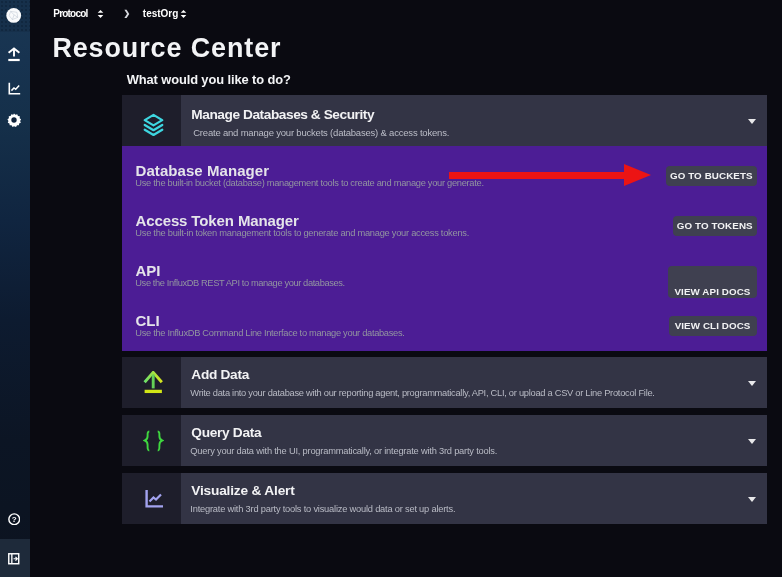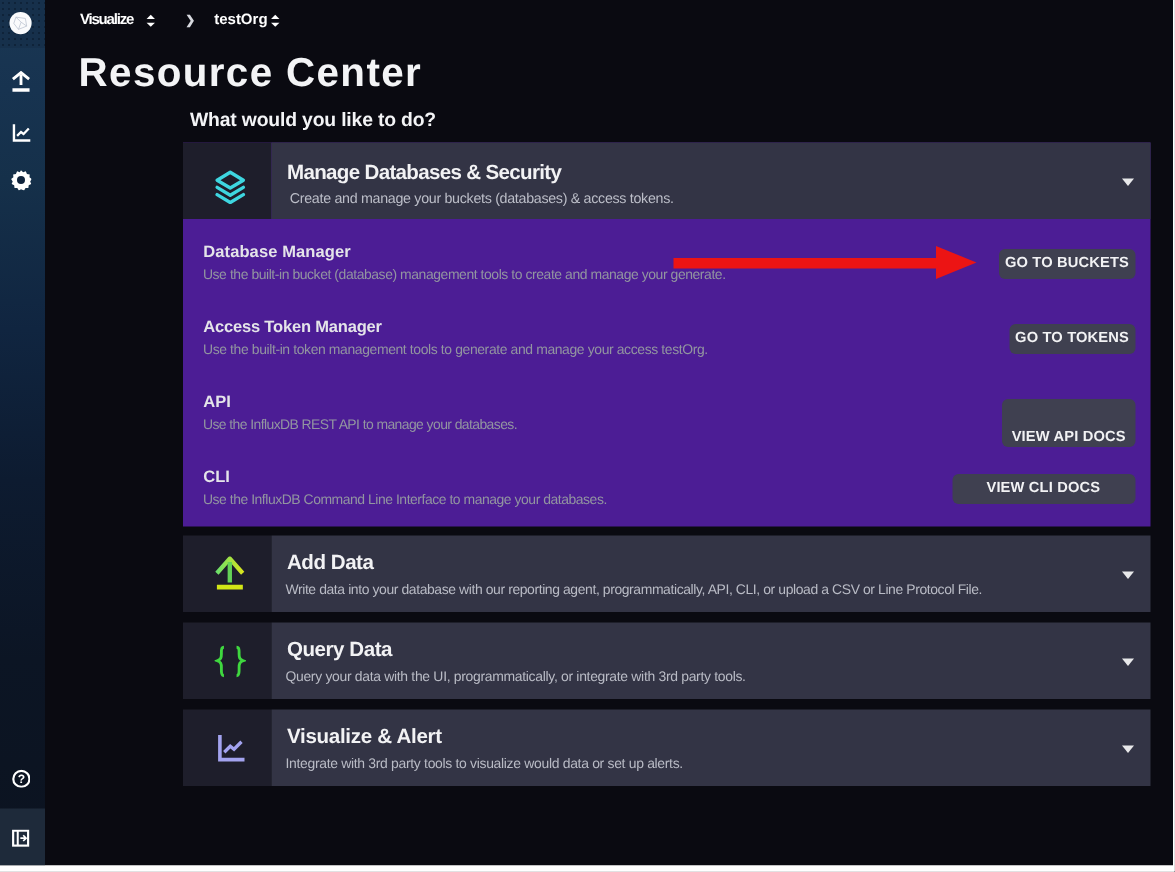--- a/index.html
+++ b/index.html
@@ -24,21 +24,21 @@
   .iconcell svg { position:relative; left:2.3px; }
   .strip { position:absolute; left:59px; top:0; width:586px; height:51px; background:#333445; }
   .ptitle { position:absolute; left:69.3px; top:9.8px; font-size:13.7px; font-weight:bold; color:#f2f2f4; letter-spacing:-0.3px; white-space:nowrap; }
   .psub { position:absolute; left:68.3px; top:31px; font-size:9.3px; color:#b9bbc5; letter-spacing:-0.27px; white-space:nowrap; }
   .caret { position:absolute; right:11px; top:24px; width:0; height:0;
     border-left:4px solid transparent; border-right:4px solid transparent; border-top:5px solid #e8e8ea; }
   
   #sec1 { position:absolute; left:122px; top:95px; width:645px; height:256px; background:#4c1d95; }
   #sec1 .iconcell { background:#1e1e2b; }
   .row { position:absolute; left:0; width:645px; height:50px; }
-  .rtitle { position:absolute; left:13.5px; top:15.6px; font-size:11px; font-weight:bold; color:#e4e4e9; letter-spacing:0; white-space:nowrap; }
+  .rtitle { position:absolute; left:13.5px; top:15.6px; font-size:15px; font-weight:bold; color:#e4e4e9; letter-spacing:0; white-space:nowrap; }
   .rdesc  { position:absolute; left:13.3px; top:32.1px; font-size:9.3px; color:#9295a0; letter-spacing:-0.29px; white-space:nowrap; }
   .btn { position:absolute; right:10.5px; top:19.7px; height:20px; background:#3f4050; border-radius:4px;
     color:#f2f2f4; font-size:9.8px; font-weight:bold; letter-spacing:0.1px; line-height:20px; padding:0 3.8px; }
   
   #arrowshaft { position:absolute; left:449px; top:172px; width:176px; height:7px; background:#ec1414; }
   #arrowhead { position:absolute; left:624px; top:163.5px; width:0; height:0;
     border-top:11px solid transparent; border-bottom:11px solid transparent; border-left:27px solid #ec1414; }
   
   #bstrip { position:absolute; left:0; top:577px; width:783px; height:4px; background:#ffffff; }
   #rstrip { position:absolute; left:782px; top:0; width:1px; height:577px; background:#ffffff; }
@@ -74,21 +74,21 @@
       <text x="6.5" y="9.6" text-anchor="middle" font-family="Liberation Sans" font-size="8.4" font-weight="bold" fill="#fff">?</text>
     </svg>
     <div id="togglecell"></div>
     <svg class="sideicon" style="left:8px; top:553px" width="11.5" height="11.5" viewBox="0 0 12 12">
       <rect x="0.8" y="0.8" width="10.4" height="10.4" fill="none" stroke="#fff" stroke-width="1.5"></rect>
       <path d="M4 1 L4 11" stroke="#fff" stroke-width="1.4"></path>
       <path d="M5.8 6 L9.6 6 M7.8 4 L9.8 6 L7.8 8" fill="none" stroke="#fff" stroke-width="1.2"></path>
     </svg>
   </div>
 
-  <div class="crumb" style="left:53.3px; top:7.5px; letter-spacing:-0.8px">Visualize</div>
+  <div class="crumb" style="left:53.3px; top:7.5px; letter-spacing:-0.8px">Protocol</div>
   <svg class="sideicon" style="left:97px; top:9px" width="7" height="10" viewBox="0 0 7 10">
     <path d="M0.7 3.7 L3.5 0.9 L6.3 3.7 Z" fill="#fff"></path>
     <path d="M0.7 6.1 L3.5 8.9 L6.3 6.1 Z" fill="#fff"></path>
   </svg>
   <div class="crumb" style="left:123.5px; top:9px; font-size:8px; color:#d7d9df">❯</div>
   <div class="crumb" style="left:142.8px; top:7.5px; letter-spacing:0px">testOrg</div>
   <svg class="sideicon" style="left:180px; top:9px" width="7" height="10" viewBox="0 0 7 10">
     <path d="M0.7 3.7 L3.5 0.9 L6.3 3.7 Z" fill="#fff"></path>
     <path d="M0.7 6.1 L3.5 8.9 L6.3 6.1 Z" fill="#fff"></path>
   </svg>
@@ -111,32 +111,32 @@
     <div class="psub" style="left:71.2px; top:32.4px; font-size:9.5px; color:#bcbec8; letter-spacing:-0.2px">Create and manage your buckets (databases) &amp; access tokens.</div>
     <div class="caret"></div>
 
     <div class="row" style="top:51px">
       <div class="rtitle" style="letter-spacing:0.07px">Database Manager</div>
       <div class="rdesc">Use the built-in bucket (database) management tools to create and manage your generate.</div>
       <div class="btn">GO TO BUCKETS</div>
     </div>
     <div class="row" style="top:101px">
       <div class="rtitle" style="letter-spacing:-0.12px">Access Token Manager</div>
-      <div class="rdesc" style="letter-spacing:-0.26px">Use the built-in token management tools to generate and manage your access testOrg.</div>
+      <div class="rdesc" style="letter-spacing:-0.26px">Use the built-in token management tools to generate and manage your access tokens.</div>
       <div class="btn">GO TO TOKENS</div>
     </div>
     <div class="row" style="top:151px">
       <div class="rtitle">API</div>
       <div class="rdesc" style="letter-spacing:-0.39px">Use the InfluxDB REST API to manage your databases.</div>
       <div class="btn" style="padding:16px 6px">VIEW API DOCS</div>
     </div>
     <div class="row" style="top:201px">
       <div class="rtitle">CLI</div>
       <div class="rdesc" style="letter-spacing:-0.31px">Use the InfluxDB Command Line Interface to manage your databases.</div>
-      <div class="btn" style="padding:0 23px">VIEW CLI DOCS</div>
+      <div class="btn" style="padding:0 6px">VIEW CLI DOCS</div>
     </div>
   </div>
 
   <div class="panel" style="top:357px">
     <div class="iconcell">
       <svg width="21" height="23" viewBox="0 0 21 23">
         <defs>
           <linearGradient id="gy" x1="0" y1="0" x2="1" y2="0">
             <stop offset="0" stop-color="#6be06b"></stop>
               <stop offset="1" stop-color="#d8e51e"></stop>

